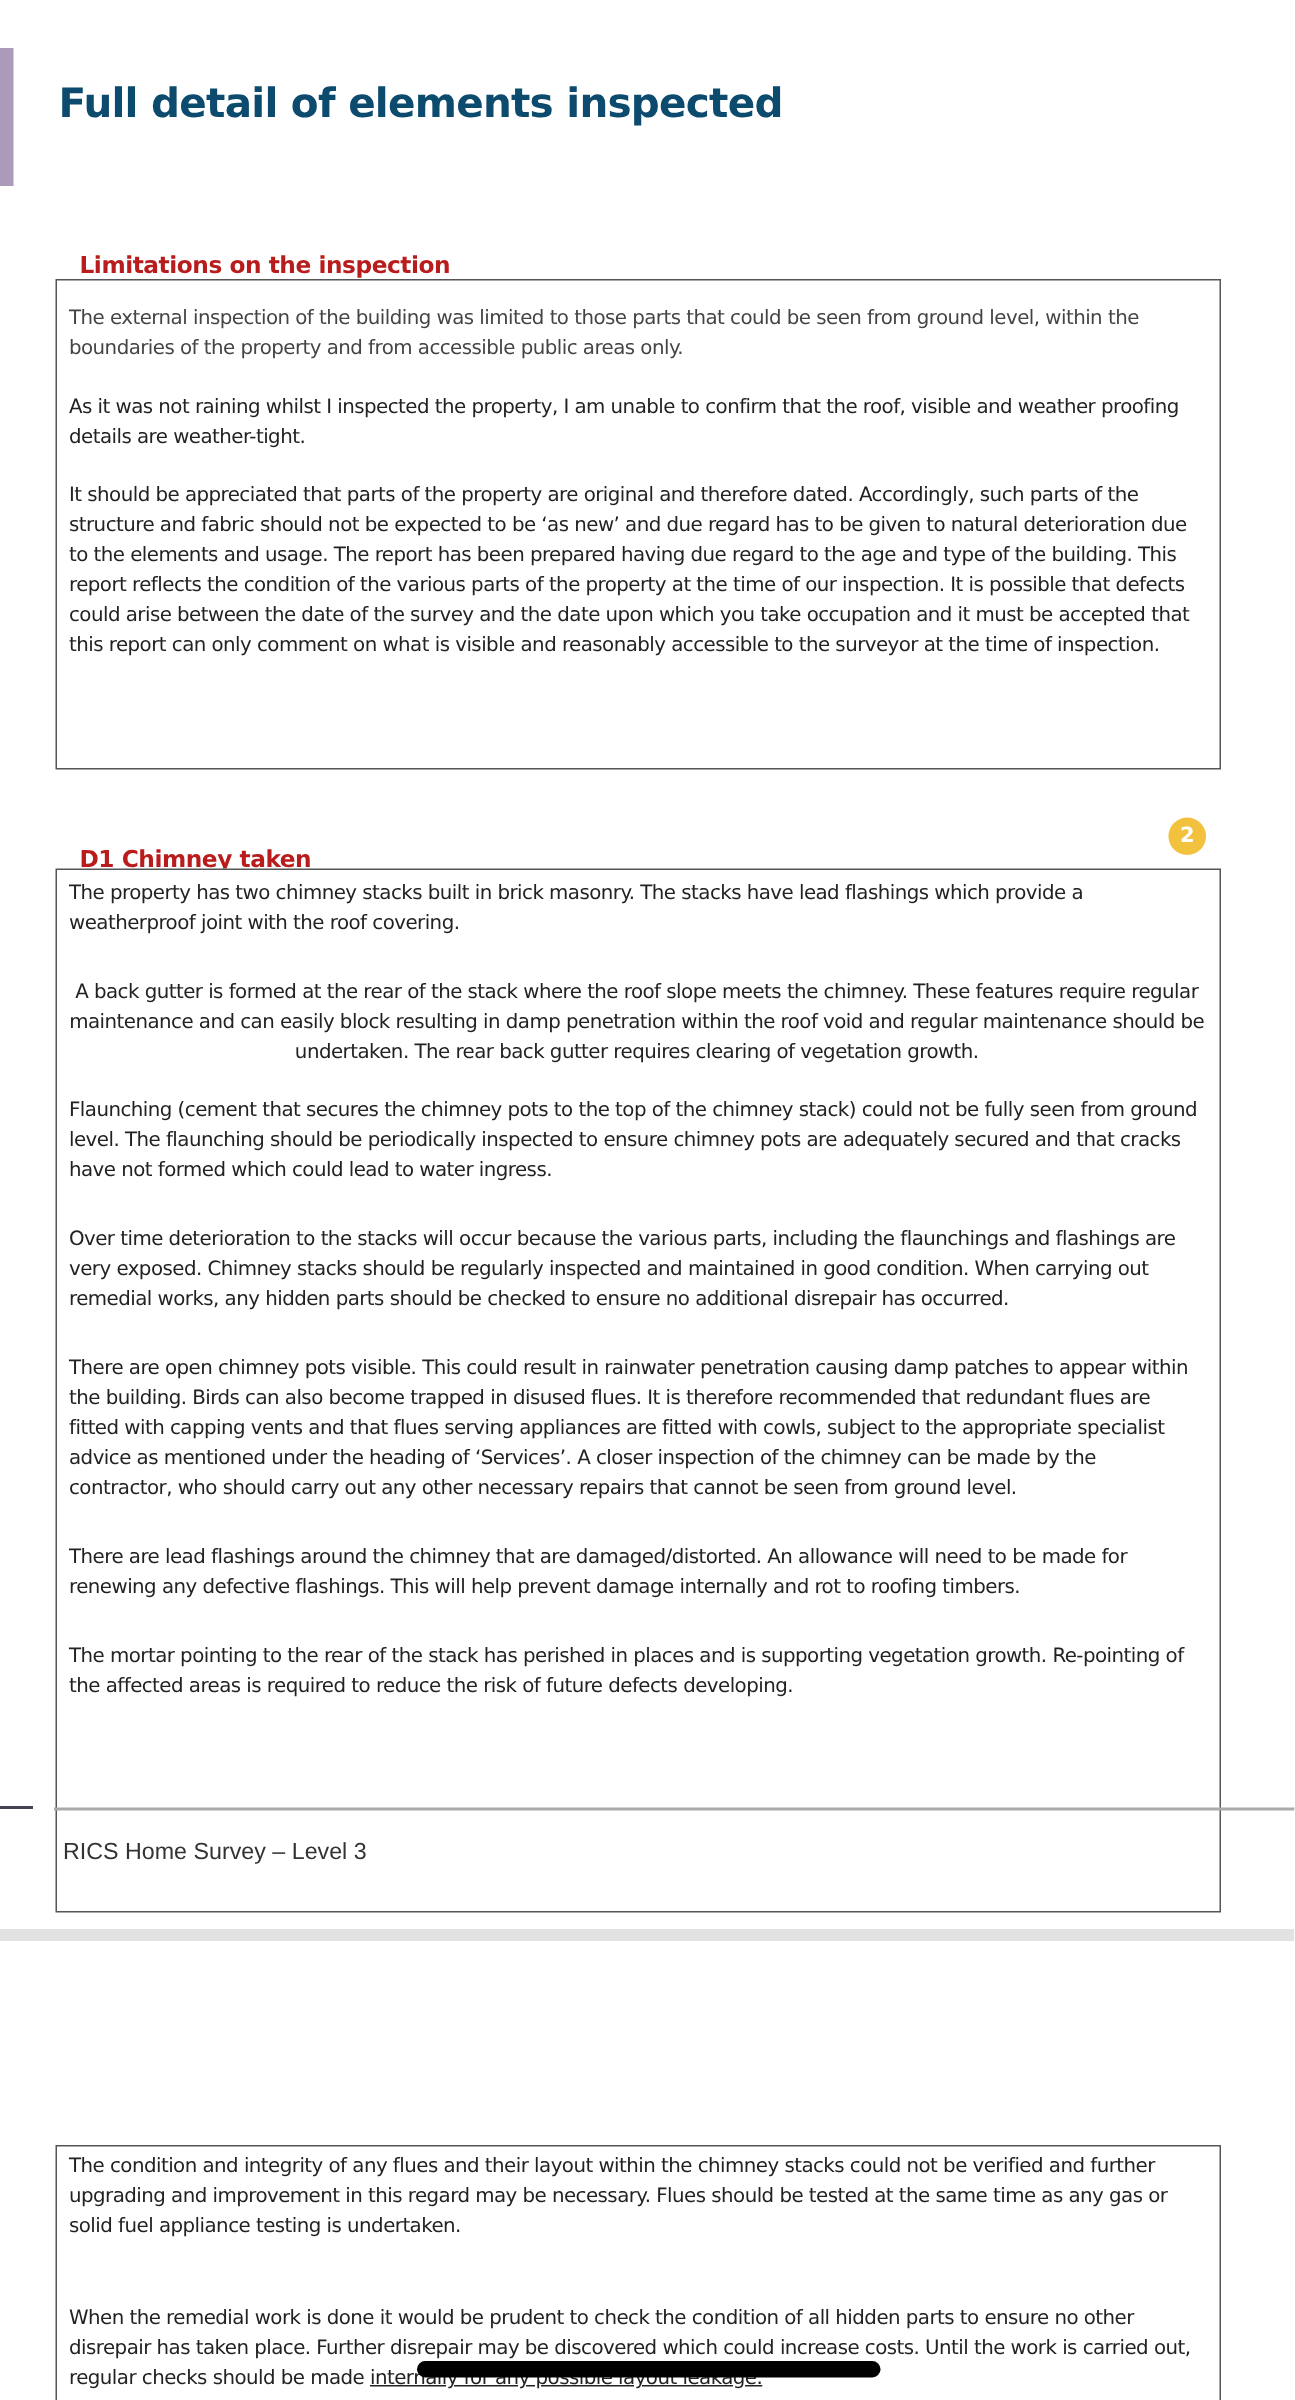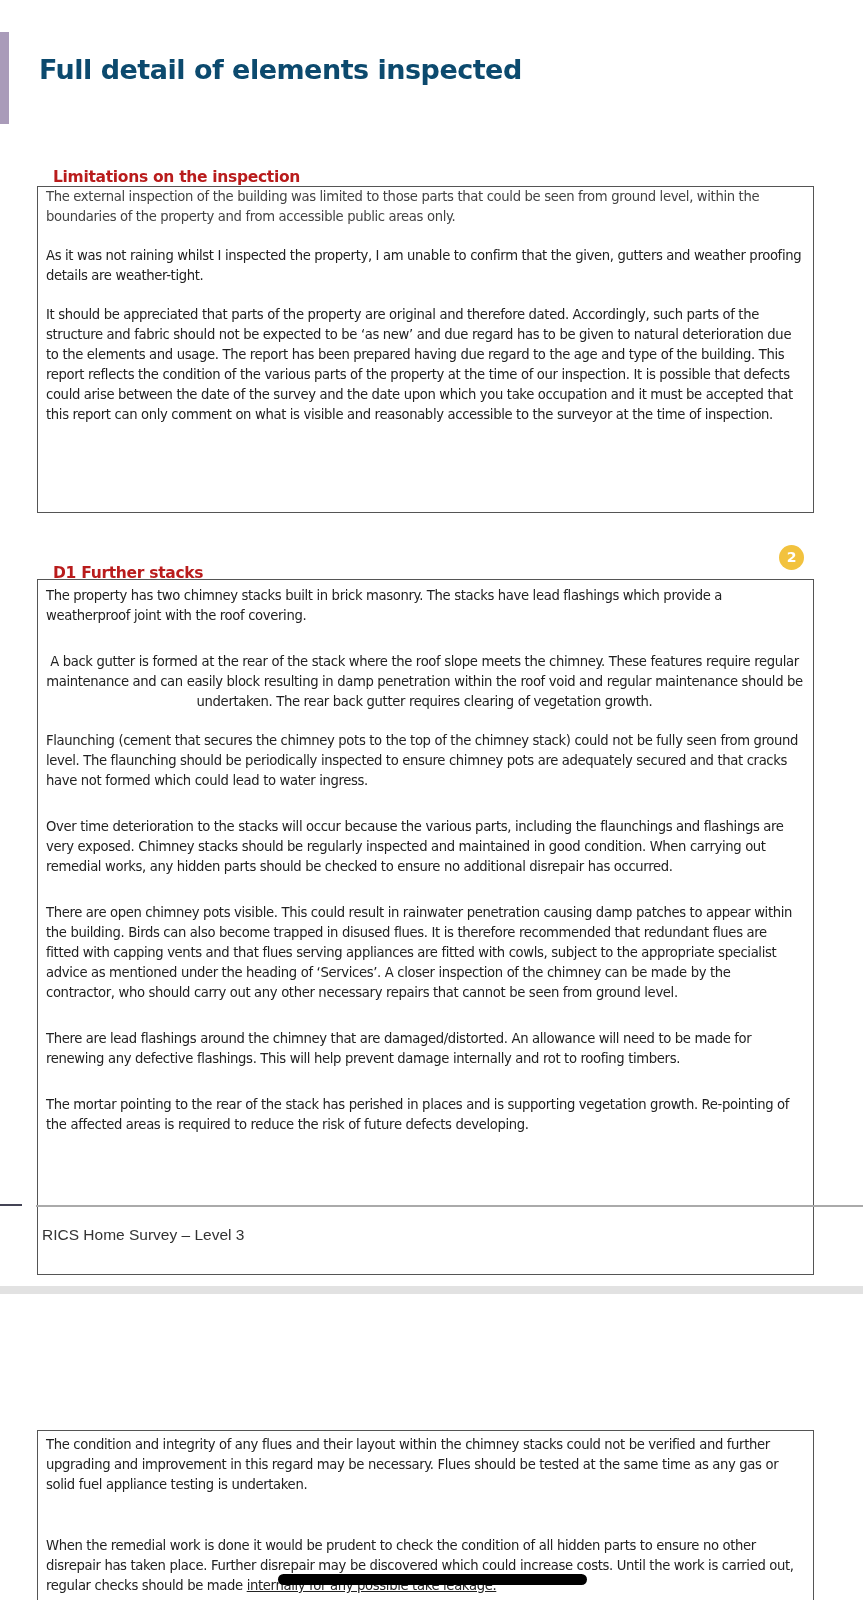--- a/index.html
+++ b/index.html
@@ -36,44 +36,44 @@
     .scroll-indicator { position: absolute; left: 278px; top: 1574px; width: 309px; height: 11px; background: #000; border-radius: 6px; }
     .underline-text { text-decoration: underline; }
   </style>
 </head>
 <body>
 
 <div class="accent-bar"></div>
 <h1 class="page-title">Full detail of elements inspected</h1>
 
 <h2 class="section-heading" style="top:152px;">Limitations on the inspection</h2>
-<div class="box" style="top:186px; height:327px; padding-top:0px;">
+<div class="box" style="top:186px; height:327px; padding-top:16px;">
   <p style="color:#444;">The external inspection of the building was limited to those parts that could be seen from ground level, within the boundaries of the property and from accessible public areas only.</p>
-  <p>As it was not raining whilst I inspected the property, I am unable to confirm that the given, gutters and weather proofing details are weather-tight.</p>
+  <p>As it was not raining whilst I inspected the property, I am unable to confirm that the roof, visible and weather proofing details are weather-tight.</p>
   <p>It should be appreciated that parts of the property are original and therefore dated. Accordingly, such parts of the structure and fabric should not be expected to be ‘as new’ and due regard has to be given to natural deterioration due to the elements and usage. The report has been prepared having due regard to the age and type of the building. This report reflects the condition of the various parts of the property at the time of our inspection. It is possible that defects could arise between the date of the survey and the date upon which you take occupation and it must be accepted that this report can only comment on what is visible and reasonably accessible to the surveyor at the time of inspection.</p>
 </div>
 
-<h2 class="section-heading" style="top:548px;">D1 Further stacks</h2>
+<h2 class="section-heading" style="top:548px;">D1 Chimney taken</h2>
 <div class="badge">2</div>
 <div class="box" style="top:579px; height:696px; padding-top:6px;">
   <p style="margin-bottom:26px;">The property has two chimney stacks built in brick masonry. The stacks have lead flashings which provide a weatherproof joint with the roof covering.</p>
   <p style="text-align:center;">A back gutter is formed at the rear of the stack where the roof slope meets the chimney. These features require regular maintenance and can easily block resulting in damp penetration within the roof void and regular maintenance should be undertaken. The rear back gutter requires clearing of vegetation growth.</p>
   <p style="margin-bottom:26px;">Flaunching (cement that secures the chimney pots to the top of the chimney stack) could not be fully seen from ground level. The flaunching should be periodically inspected to ensure chimney pots are adequately secured and that cracks have not formed which could lead to water ingress.</p>
   <p style="margin-bottom:26px;">Over time deterioration to the stacks will occur because the various parts, including the flaunchings and flashings are very exposed. Chimney stacks should be regularly inspected and maintained in good condition. When carrying out remedial works, any hidden parts should be checked to ensure no additional disrepair has occurred.</p>
   <p style="margin-bottom:26px;">There are open chimney pots visible. This could result in rainwater penetration causing damp patches to appear within the building. Birds can also become trapped in disused flues. It is therefore recommended that redundant flues are fitted with capping vents and that flues serving appliances are fitted with cowls, subject to the appropriate specialist advice as mentioned under the heading of ‘Services’. A closer inspection of the chimney can be made by the contractor, who should carry out any other necessary repairs that cannot be seen from ground level.</p>
   <p style="margin-bottom:26px;">There are lead flashings around the chimney that are damaged/distorted. An allowance will need to be made for renewing any defective flashings. This will help prevent damage internally and rot to roofing timbers.</p>
   <p>The mortar pointing to the rear of the stack has perished in places and is supporting vegetation growth. Re-pointing of the affected areas is required to reduce the risk of future defects developing.</p>
 </div>
 
 <div class="footer-dash"></div>
 <div class="footer-rule"></div>
 <div class="footer-text">RICS Home Survey – Level 3</div>
 
 <div class="page-gap"></div>
 
 <div class="box" style="top:1430px; height:200px; padding-top:4px;">
   <p style="margin-bottom:41px;">The condition and integrity of any flues and their layout within the chimney stacks could not be verified and further upgrading and improvement in this regard may be necessary. Flues should be tested at the same time as any gas or solid fuel appliance testing is undertaken.</p>
   <p>
-    <span>When the remedial work is done it would be prudent to check the condition of all hidden parts to ensure no other disrepair has taken place. Further disrepair may be discovered which could increase costs. Until the work is carried out, regular checks should be made </span><span class="underline-text">internally for any possible take leakage.</span>
+    <span>When the remedial work is done it would be prudent to check the condition of all hidden parts to ensure no other disrepair has taken place. Further disrepair may be discovered which could increase costs. Until the work is carried out, regular checks should be made </span><span class="underline-text">internally for any possible layout leakage.</span>
   </p>
 </div>
 
 <div class="scroll-indicator"></div>
 
 </body></html>

